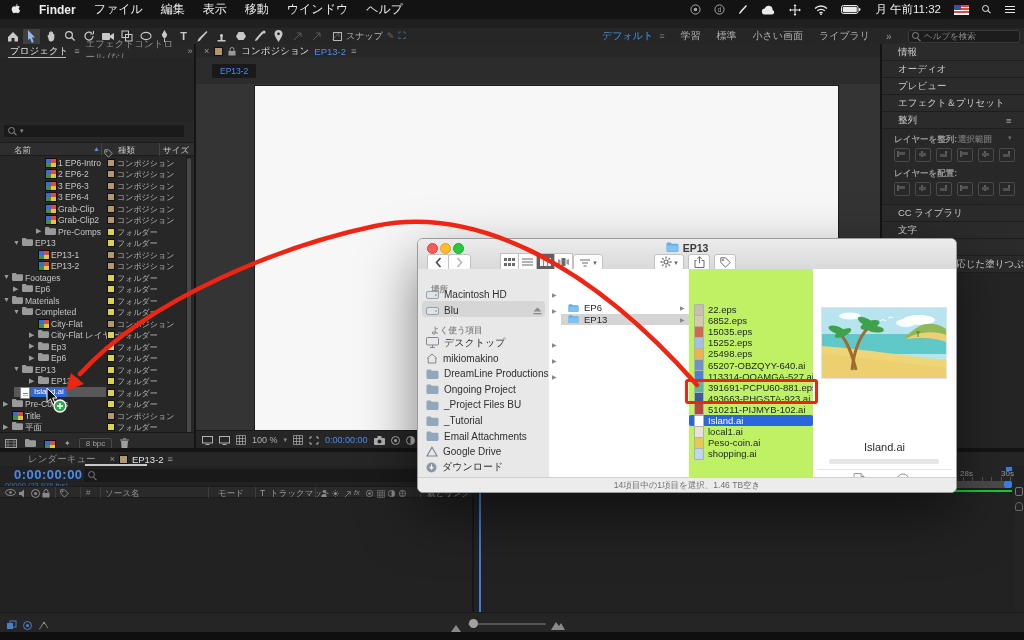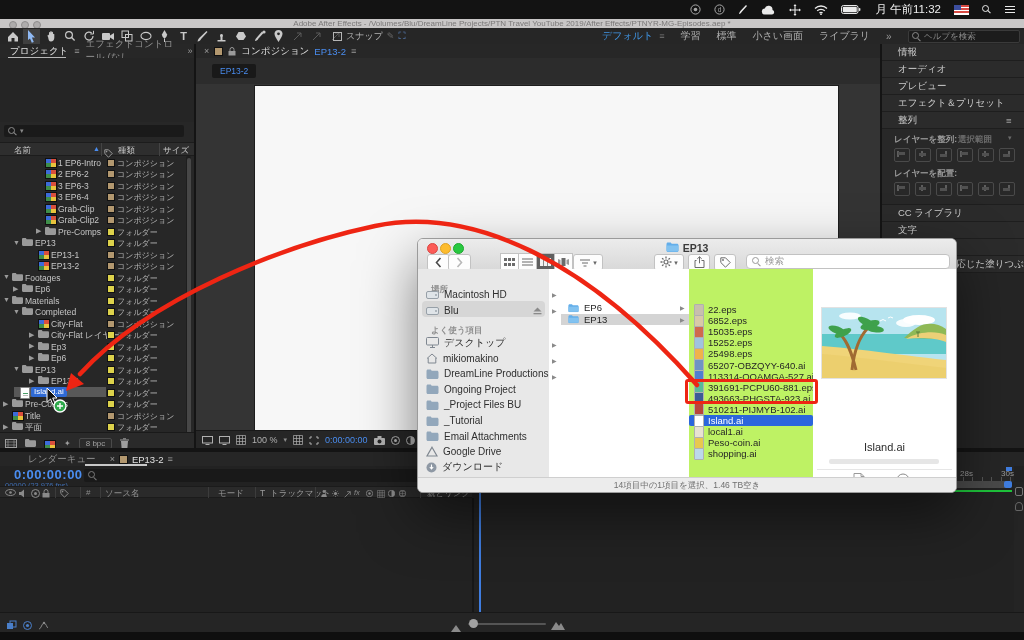--- a/index.html
+++ b/index.html
@@ -59,20 +59,35 @@
   
   #redbox{left:685px;top:379px;width:127px;height:19px;border:3px solid #ee2513;border-radius:3px;z-index:60;}
   #arrow-svg{left:0;top:0;z-index:55;pointer-events:none;}
 </style>
 </head>
 <body>
 
 <div id="stage">
 
   <div id="menubar" class="abs">
+    <div id="menu-left">
+        <span class="ic">
+          <svg width="11" height="13" viewBox="0 0 11 13">
+            <path d="M7.4 1.1c.1.8-.6 1.8-1.6 1.9-.1-.9.7-1.8 1.6-1.9z" fill="#e8e8e8"></path>
+            <path d="M5.6 3.6c.6-.7 1.6-.8 2.1-.8.1 0 1.4.1 2.1 1-1.5 1-1.3 2.9.3 3.6-.4 1.1-1.2 2.8-2.3 2.8-.6 0-.8-.4-1.8-.4s-1.2.4-1.9.4c-1.1 0-2.4-2.2-2.4-4 0-1.9 1.2-2.9 2.4-2.9.6 0 1.2.4 1.5.3z" fill="#e8e8e8"></path>
+          </svg>
+        </span>
+        <span class="mitem" style="font-weight: bold;">Finder</span>
+        <span class="mitem">ファイル</span>
+        <span class="mitem">編集</span>
+        <span class="mitem">表示</span>
+        <span class="mitem">移動</span>
+        <span class="mitem">ウインドウ</span>
+        <span class="mitem">ヘルプ</span>
+      </div>
     <div id="menu-right">
         <span class="ic">
           <svg width="11" height="11">
             <circle cx="5.5" cy="5.5" r="4.6" fill="none" stroke="#a8a8a8"></circle>
             <circle cx="5.5" cy="5.5" r="1.8" fill="#a8a8a8"></circle>
           </svg>
         </span>
         <span class="ic">
           <svg width="11" height="11">
             <circle cx="5.5" cy="5.5" r="4.6" fill="none" stroke="#a8a8a8"></circle>
@@ -114,26 +129,20 @@
         </div>
         <div style="color: rgb(234, 234, 234);"><span class="mag"></span></div>
         <span class="ic">
           <svg width="12" height="9">
             <path d="M1 1.5h10M1 4.5h10M1 7.5h10" stroke="#eaeaea" stroke-width="1.2"></path>
           </svg>
         </span>
       </div>
   </div>
 
-  <div id="titlebar" class="abs">
-    <span class="dot" style="left:9px"></span>
-    <span class="dot" style="left:21px"></span>
-    <span class="dot" style="left:33px"></span>
-    <div id="ae-title">Adobe After Effects - /Volumes/Blu/DreamLine Projects/PTN Travel YouTube 2019/After Effects/PTNYR-MG-Episodes.aep *</div>
-  </div>
 
   <div id="aetoolbar" class="abs">
     <div id="tools" class="flex" style="position:absolute;left:4px;top:0;height:16px;gap:2px;">
         <span class="tool">
           <svg width="12" height="11">
             <path d="M1 6L6 1l5 5v4.5H7.5V7h-3v3.5H1z" fill="currentColor"></path>
           </svg>
         </span>
         <span class="tool active">
           <svg width="10" height="13">
@@ -881,24 +890,20 @@
               <path d="M2.5 4.5H1v7h9v-7H7.5" fill="none" stroke="#6b6b6b"></path>
               <path d="M5.5.8v6.5M3.3 2.8L5.5.8l2.2 2" fill="none" stroke="#6b6b6b"></path>
             </svg></span>
         </div>
       <div class="fbtn" style="left:296px;top:15px;width:20px;">
           <span id="ic-tag"><svg width="11" height="11">
               <path d="M.8 5.5V.8h4.7l4.7 4.7-4.7 4.7z" fill="none" stroke="#6b6b6b"></path>
               <circle cx="3" cy="3" r=".9" fill="#6b6b6b"></circle>
             </svg></span>
         </div>
-      <div class="abs flex" style="left:328px;top:15px;width:204px;height:15px;background:#fff;border:1px solid #c2c2c2;border-radius:4px;gap:4px;padding-left:5px;box-sizing:border-box;color:#9a9a9a;">
-        <span class="mag"></span>
-        <span style="font-size:9.5px;">検索</span>
-      </div>
     </div>
     <div id="fsidebar">
         <span class="sbhead" style="top: 6px;">場所</span>
         <div class="sbitem" style="top: 18px;">
           <span class="ic">
             <svg width="13" height="10">
               <rect x=".5" y="1.5" width="12" height="7" rx="1.5" fill="#dfe4e8" stroke="#97a0a8"></rect>
               <circle cx="10" cy="5" r=".9" fill="#97a0a8"></circle>
             </svg>
           </span>

